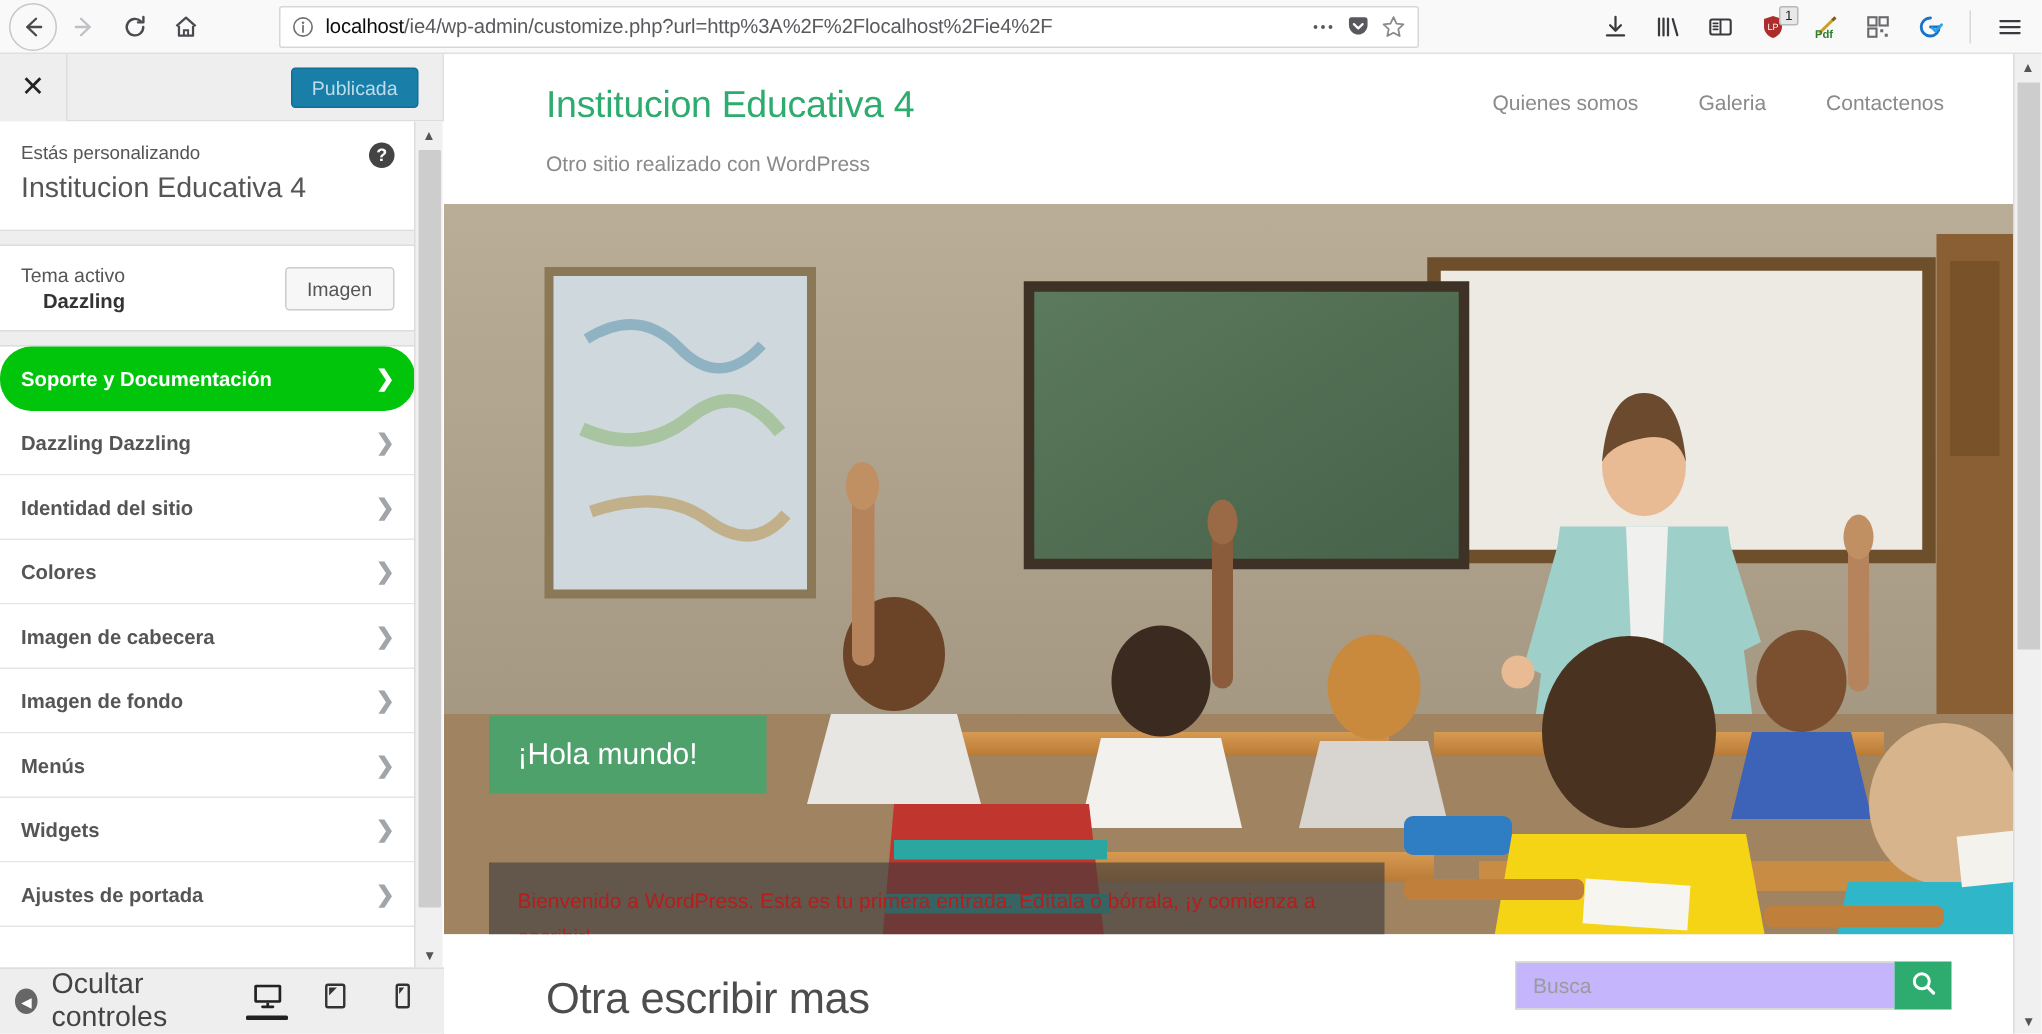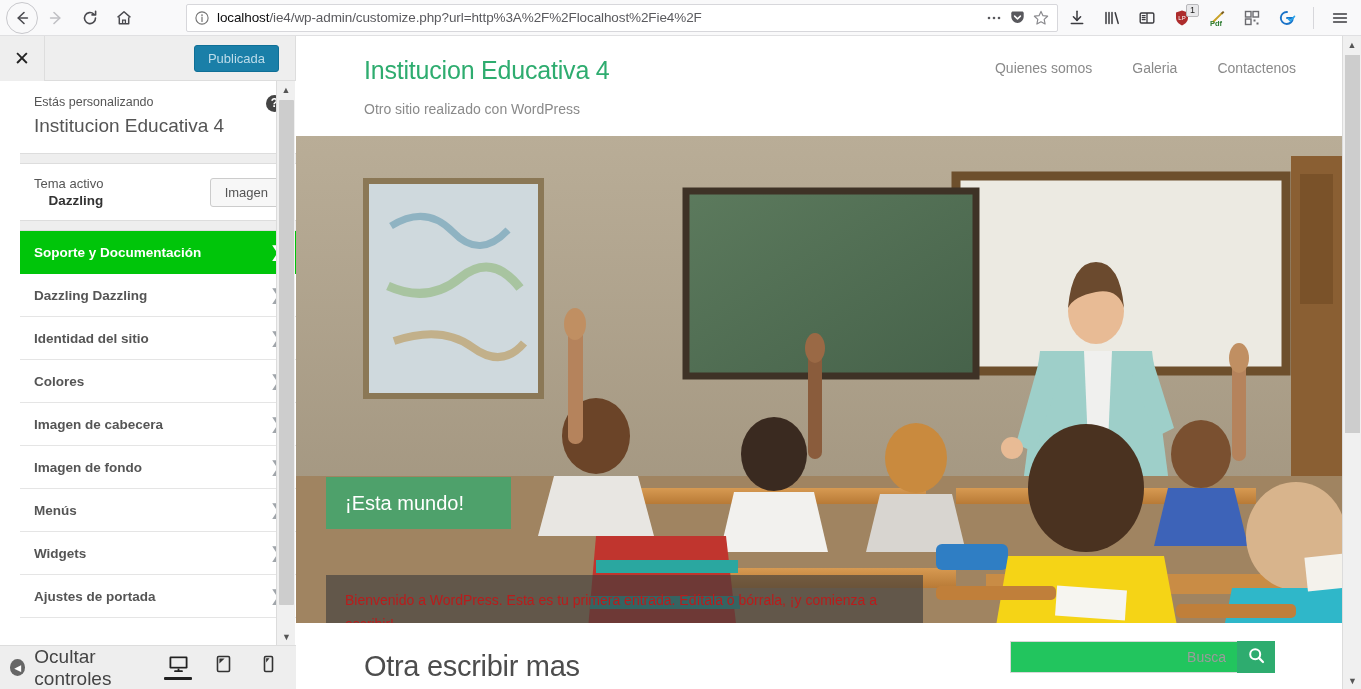--- a/index.html
+++ b/index.html
@@ -20,21 +20,21 @@
   .nav-btn{
     width:32px; height:32px; border-radius:50%;
     display:flex; align-items:center; justify-content:center;
     color:#4a4a4f;
   }
   .nav-btn.circled{ border:1px solid #c8c8cc; }
   .nav-btn.dim{ color:#c0c0c4; }
   .nav-btn svg{ display:block; }
 
   .urlbar{
-    flex:0 0 auto; margin-left:46px; width:872px; height:28px;
+    flex:0 0 auto; margin-left:46px; width:760px; height:28px;
     background:#fff; border:1px solid #d7d7db; border-radius:2px;
     display:flex; align-items:center; padding:0 8px; gap:8px;
   }
   .urlbar .info-ic{ color:#737373; display:flex; }
   .url-text{
     flex:1; font-size:13.5px; color:#0c0c0d; white-space:nowrap; overflow:hidden;
     letter-spacing:-0.1px;
   }
   .url-text .host{ color:#0c0c0d; }
   .url-text .rest{ color:#5a5a5e; }
@@ -68,21 +68,21 @@
     color:#222; font-size:19px; border-right:1px solid #ddd;
   }
   .cz-publish{
     margin-left:auto; margin-right:16px;
     background:#1a7fa8; color:#bcdcea; border:1px solid #0f6f96;
     border-radius:3px; font-size:13px; padding:6px 13px; line-height:1;
   }
 
   .cz-body{
     position:absolute; top:45px; left:0; width:336px; height:564px;
-    background:#fff; overflow:hidden;padding-left:20px;
+    background:#fff; overflow:hidden;
   }
   .cz-panel{ width:277px; background:#fff; }
 
   .cz-info{ padding:14px 16px 16px 14px; position:relative; background:#fff; }
   .cz-info .lbl{ font-size:12.5px; color:#555; }
   .cz-info .sitename{ font-size:19px; color:#555; margin-top:6px; font-weight:400; }
   .help-ic{
     position:absolute; right:14px; top:14px; width:17px; height:17px;
     background:#444; color:#fff; border-radius:50%;
     font-size:12px; font-weight:bold; text-align:center; line-height:17px;
@@ -96,21 +96,21 @@
     margin-left:auto; background:#f7f7f7; border:1px solid #ccc; border-radius:3px;
     color:#555; font-size:13px; padding:7px 14px; line-height:1;
   }
 
   .cz-item{
     height:43px; display:flex; align-items:center; padding:0 14px;
     border-bottom:1px solid #e5e5e5; background:#fff;
     font-size:13.5px; color:#555; font-weight:bold;
   }
   .cz-item .chev{ margin-left:auto; color:#a0a5aa; font-size:15px; }
-  .cz-item.active{ background:#00c50a; color:#fff; border-bottom-color:#00c50a; }
+  .cz-item.active{ background:#00c50a; color:#fff; border-bottom-color:#00c50a;border-radius:21px; }
   .cz-item.active .chev{ color:#fff; }
 
   
   .sb-scroll{
     position:absolute; right:0; top:45px; width:19px; height:564px;
     background:#f0f0f0; border-left:1px solid #dcdcdc;
   }
   .sb-arrow{ height:17px; display:flex; align-items:center; justify-content:center; color:#555; font-size:9px; }
   .sb-thumb{ position:absolute; left:2px; top:19px; width:15px; height:505px; background:#cdcdcd; border-radius:1px; }
 
@@ -162,23 +162,23 @@
     padding:14px 22px 0 19px; line-height:1.7;margin-top:46px;
   }
 
   .below{ position:absolute; left:0; top:587px; width:1046px; height:66px; background:#fff; }
   .post-h{
     position:absolute; left:68px; top:27px; font-size:29px; color:#4d4d4d;
     font-weight:400; letter-spacing:-0.3px;
   }
   .searchwrap{ position:absolute; left:714px; top:18px; display:flex; }
   .searchwrap input{
-    width:227px; height:32px; border:1px solid #d8d8d8; border-right:none;
+    width:253px; height:32px; border:1px solid #d8d8d8; border-right:none;
     padding:0 11px; font-size:14px; color:#555; outline:none; border-radius:0;
-    font-family:"Liberation Sans", sans-serif; background:#22c55e;text-align:right;
+    font-family:"Liberation Sans", sans-serif; background:#c4b5fd;
   }
   .searchwrap input::placeholder{ color:#9b9b9b; }
   .searchbtn{
     width:38px; height:32px; background:#2eac6f; border:none;
     display:flex; align-items:center; justify-content:center; color:#fff;
   }
 
   
   .main-scroll{
     position:absolute; right:0; top:36px; width:19px; height:653px;
@@ -525,21 +525,21 @@
       <ellipse cx="1160" cy="470" rx="40" ry="18" fill="#8fd4f0"></ellipse>
 
       <rect x="470" y="515" width="90" height="9" rx="4" fill="#f0a92a" transform="rotate(-12 515 519)"></rect>
       <rect x="505" y="524" width="80" height="8" rx="4" fill="#6cbf4a" transform="rotate(8 545 528)"></rect>
 
       <path d="M430 500h46l-6 42h-34z" fill="#4e9e4a"></path>
 
       <rect x="1036" y="492" width="70" height="34" rx="6" fill="#ef8a2a"></rect>
     </svg>
 
-    <div class="cap-title">¡Esta mundo!</div>
+    <div class="cap-title">¡Hola mundo!</div>
     <div class="cap-body">Bienvenido a WordPress. Esta es tu primera entrada. Edítala o bórrala, ¡y comienza a escribir!</div>
 
   </div>
 
   <div class="below">
     <div class="post-h">Otra escribir mas</div>
     <div class="searchwrap">
       <input type="text" placeholder="Busca" style="">
       <button class="searchbtn">
         <span>

